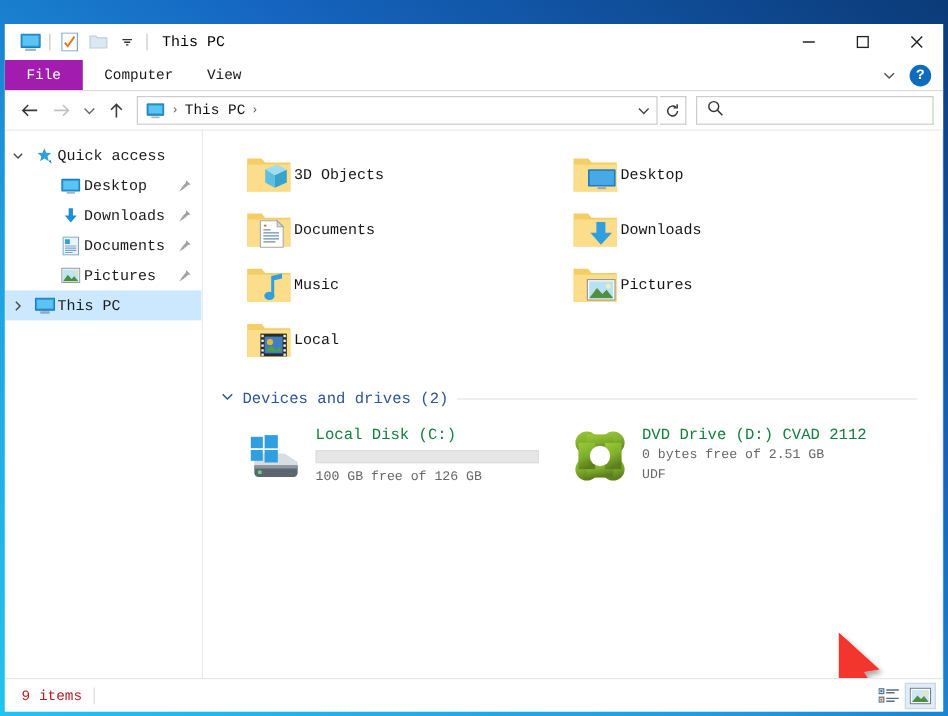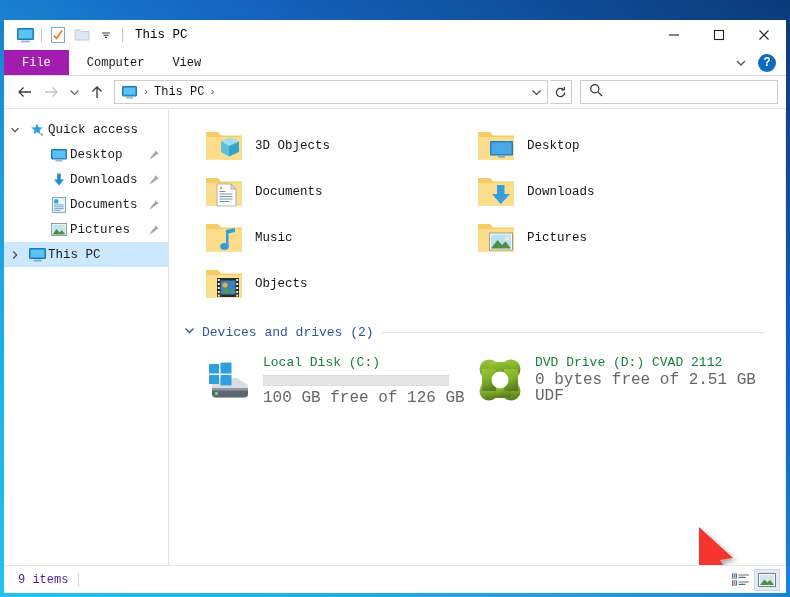--- a/index.html
+++ b/index.html
@@ -174,21 +174,20 @@
 
   .tile-grid {
     display: grid;
     grid-template-columns: 272px 272px;
     row-gap: 0px;
     margin-top: 4px; margin-left: 14px;
   }
   .tile {
     display: flex; align-items: center;
     height: 46px; padding: 2px 6px;
-    gap: 10px;
   }
   .tile-icon {
     width: 42px; flex: 0 0 42px; height: 42px;
     display: flex; align-items: center; justify-content: center;
   }
   .tile-label { font-size: 12.5px; color: #141414; white-space: nowrap; }
 
   .drive-grid {
     display: grid;
     grid-template-columns: 272px 272px;
@@ -203,37 +202,37 @@
     display: flex; align-items: center; justify-content: center;
     margin-top: 4px;
   }
   .drive-info { display: flex; flex-direction: column; padding-top: 4px; min-width: 0; }
   .drive-name { font-size: 13px; color: #15803d; white-space: nowrap; }
   .bar-track {
     width: 186px; height: 11px; background: #e6e6e6;
     border: 1px solid #dcdcdc; margin: 5px 0 4px 0;
   }
   .bar-fill { height: 100%; background: #26a0da; }
-  .drive-sub { font-size: 16px; color: #666; white-space: nowrap; line-height: 16px; }
+  .drive-sub { font-size: 11px; color: #666; white-space: nowrap; line-height: 16px; }
 
   
   .content-scroll {
     position: absolute; right: 0; top: 0; bottom: 0; width: 1px;
     background: #ebebeb;
   }
 
   
   .statusbar {
     height: 28px; flex: 0 0 28px;
     border-top: 1px solid #e6e6e6;
     display: flex; align-items: center;
     padding: 0 6px 0 14px;
     background: #ffffff;
   }
-  .status-text { font-size: 12px; color: #4c1d95; }
+  .status-text { font-size: 12px; color: #b91c1c; }
   .status-sep { width: 1px; height: 14px; background: #dadada; margin: 0 10px; }
   .status-spacer { flex: 1 1 auto; }
   .view-btn {
     width: 26px; height: 22px;
     display: flex; align-items: center; justify-content: center;
   }
   .view-btn.active { background: #e3ecf5; border: 1px solid #c8d8e8; }
 
   
   .red-arrow {
@@ -576,21 +575,21 @@
                     <rect x="13.8" y="25" width="2" height="2"></rect>
                 <rect x="13.8" y="28.6" width="2" height="2"></rect>
                 <rect x="32.2" y="13" width="2" height="2"></rect>
                     <rect x="32.2" y="17" width="2" height="2"></rect>
                 <rect x="32.2" y="21" width="2" height="2"></rect>
                     <rect x="32.2" y="25" width="2" height="2"></rect>
                 <rect x="32.2" y="28.6" width="2" height="2"></rect>
               </g>
             </svg>
           </span>
-          <span class="tile-label">Objects</span>
+          <span class="tile-label">Local</span>
         </div>
       </div>
 
       <div class="group-header" style="margin-top:14px;">
         <span class="group-chev">
           <svg width="11" height="9" viewBox="0 0 11 9">
                 <path d="M1.5 2.5 L5.5 6.5 L9.5 2.5" stroke="#2b5797" stroke-width="1.3" fill="none"></path>
               </svg>
         </span>
         <span class="group-title">Devices and drives (2)</span>

